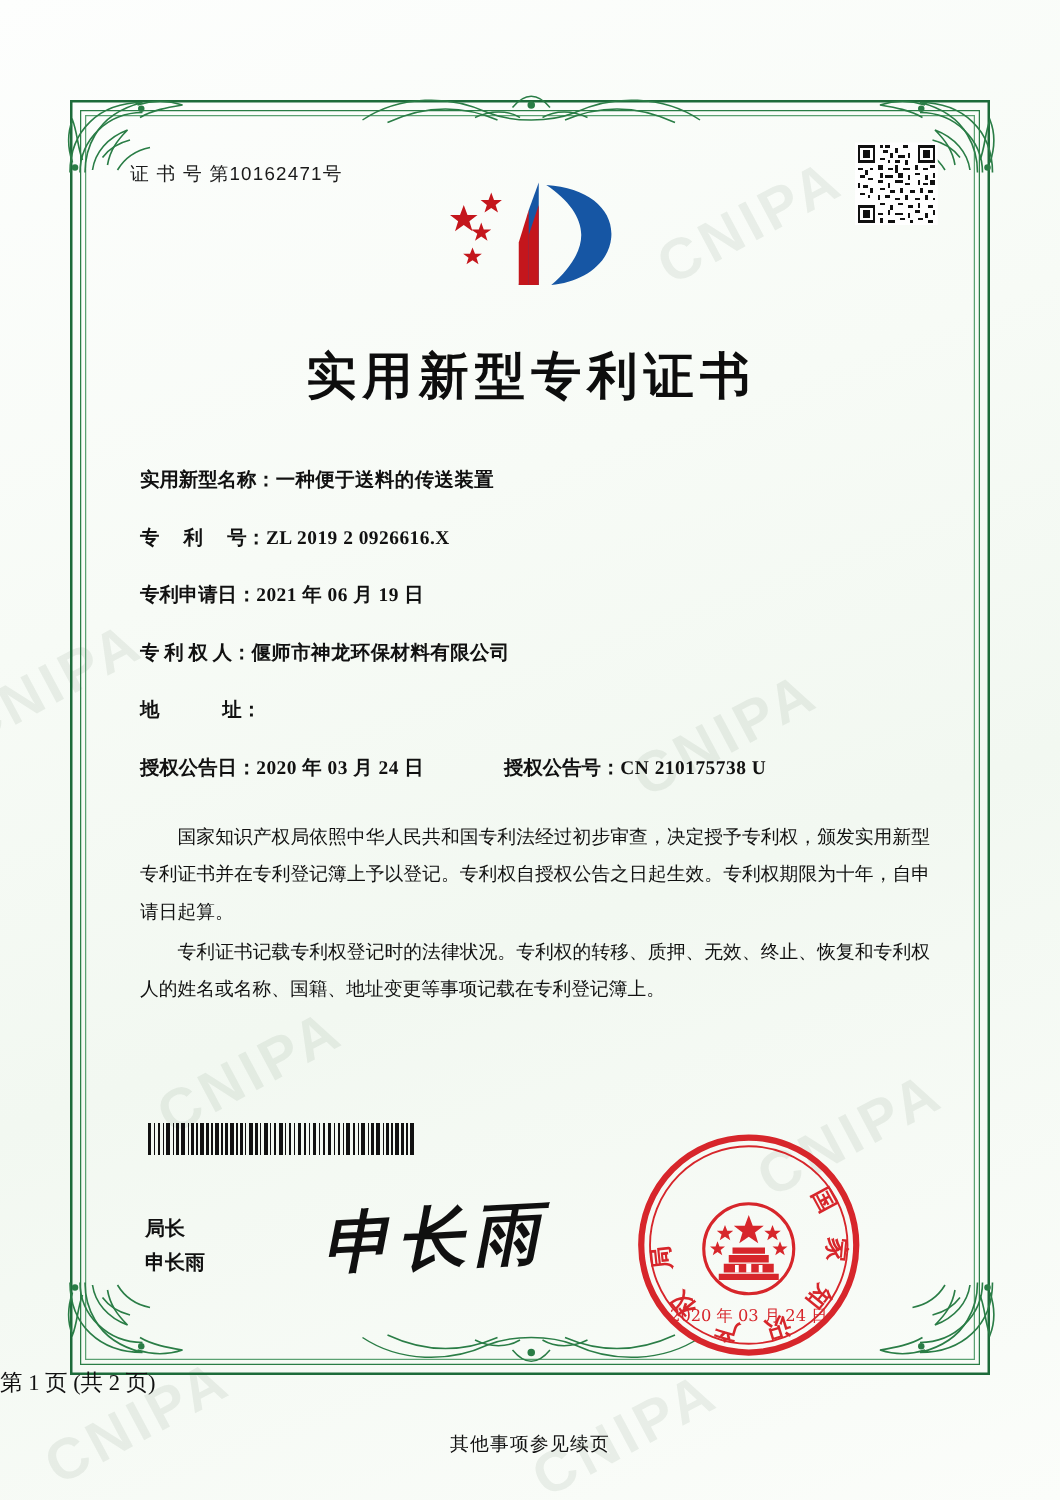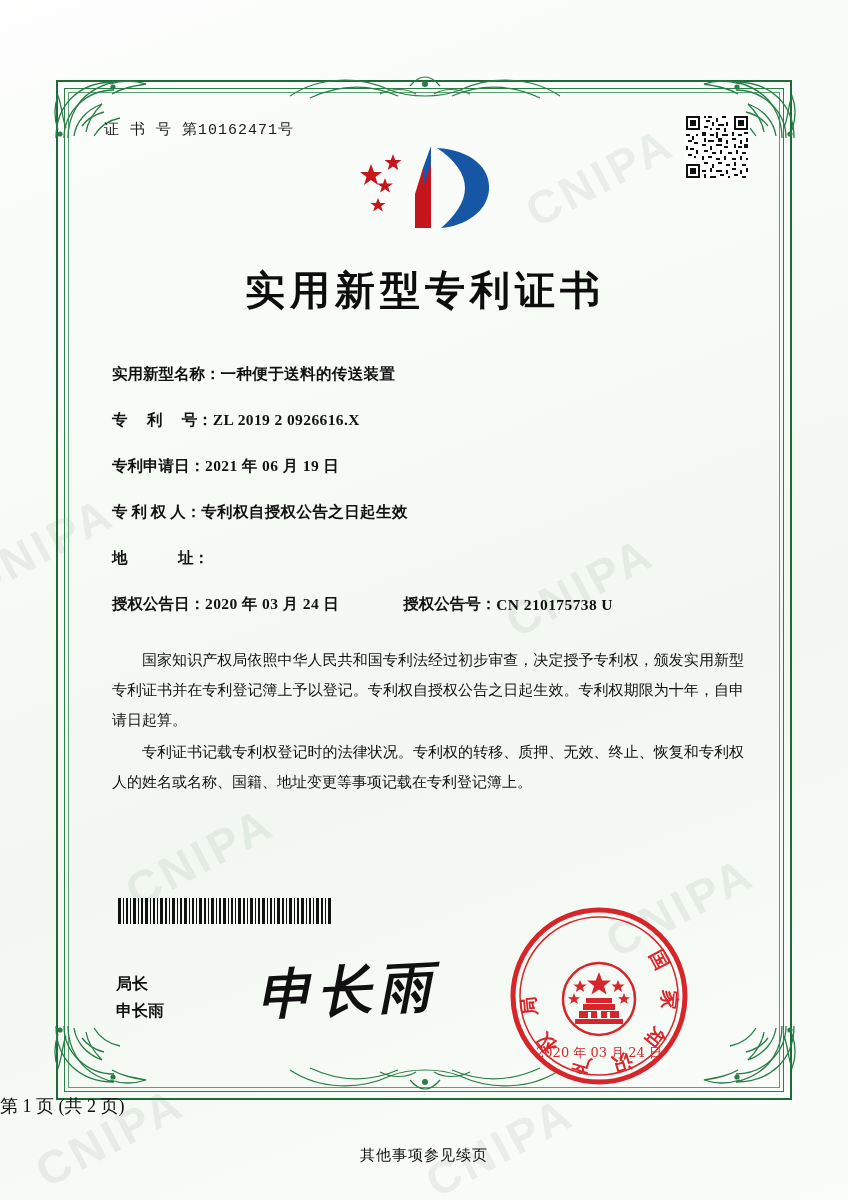--- a/index.html
+++ b/index.html
@@ -85,22 +85,23 @@
   .content {
     position: absolute;
     left: 100px; top: 120px;
     width: 650px;
   }
 
   .cert-no {
     font-size: 15px;
     color: #1a1a1a;
     letter-spacing: 1px;
-    font-family: Liberation Mono, monospace;
+    font-family: Liberation Sans, sans-serif;
     margin-left: 4px;
+    margin-top: 10px;
   }
 
   
   .qr {
     position: absolute;
     right: 0px; top: -6px;
     width: 66px; height: 66px;
     background: #ffffff;
   }
   .qr svg { display:block; }
@@ -453,21 +454,21 @@
       <div class="field">
         <span class="f-label">专　 利　 号：</span>
         <span class="f-value">ZL 2019 2 0926616.X</span>
       </div>
       <div class="field">
         <span class="f-label">专利申请日：</span>
         <span class="f-value">2021 年 06 月 19 日</span>
       </div>
       <div class="field">
         <span class="f-label">专 利 权 人：</span>
-        <span class="f-value">专利权自授权公告之日起生效</span>
+        <span class="f-value">偃师市神龙环保材料有限公司</span>
       </div>
       <div class="field">
         <span class="f-label">地　　　 址：</span>
       </div>
 
       <div class="field-inline">
         <span class="f-label">授权公告日：</span>
         <span class="f-value">2020 年 03 月 24 日</span>
         <span class="gap"></span>
         <span class="f-label">授权公告号：</span>

